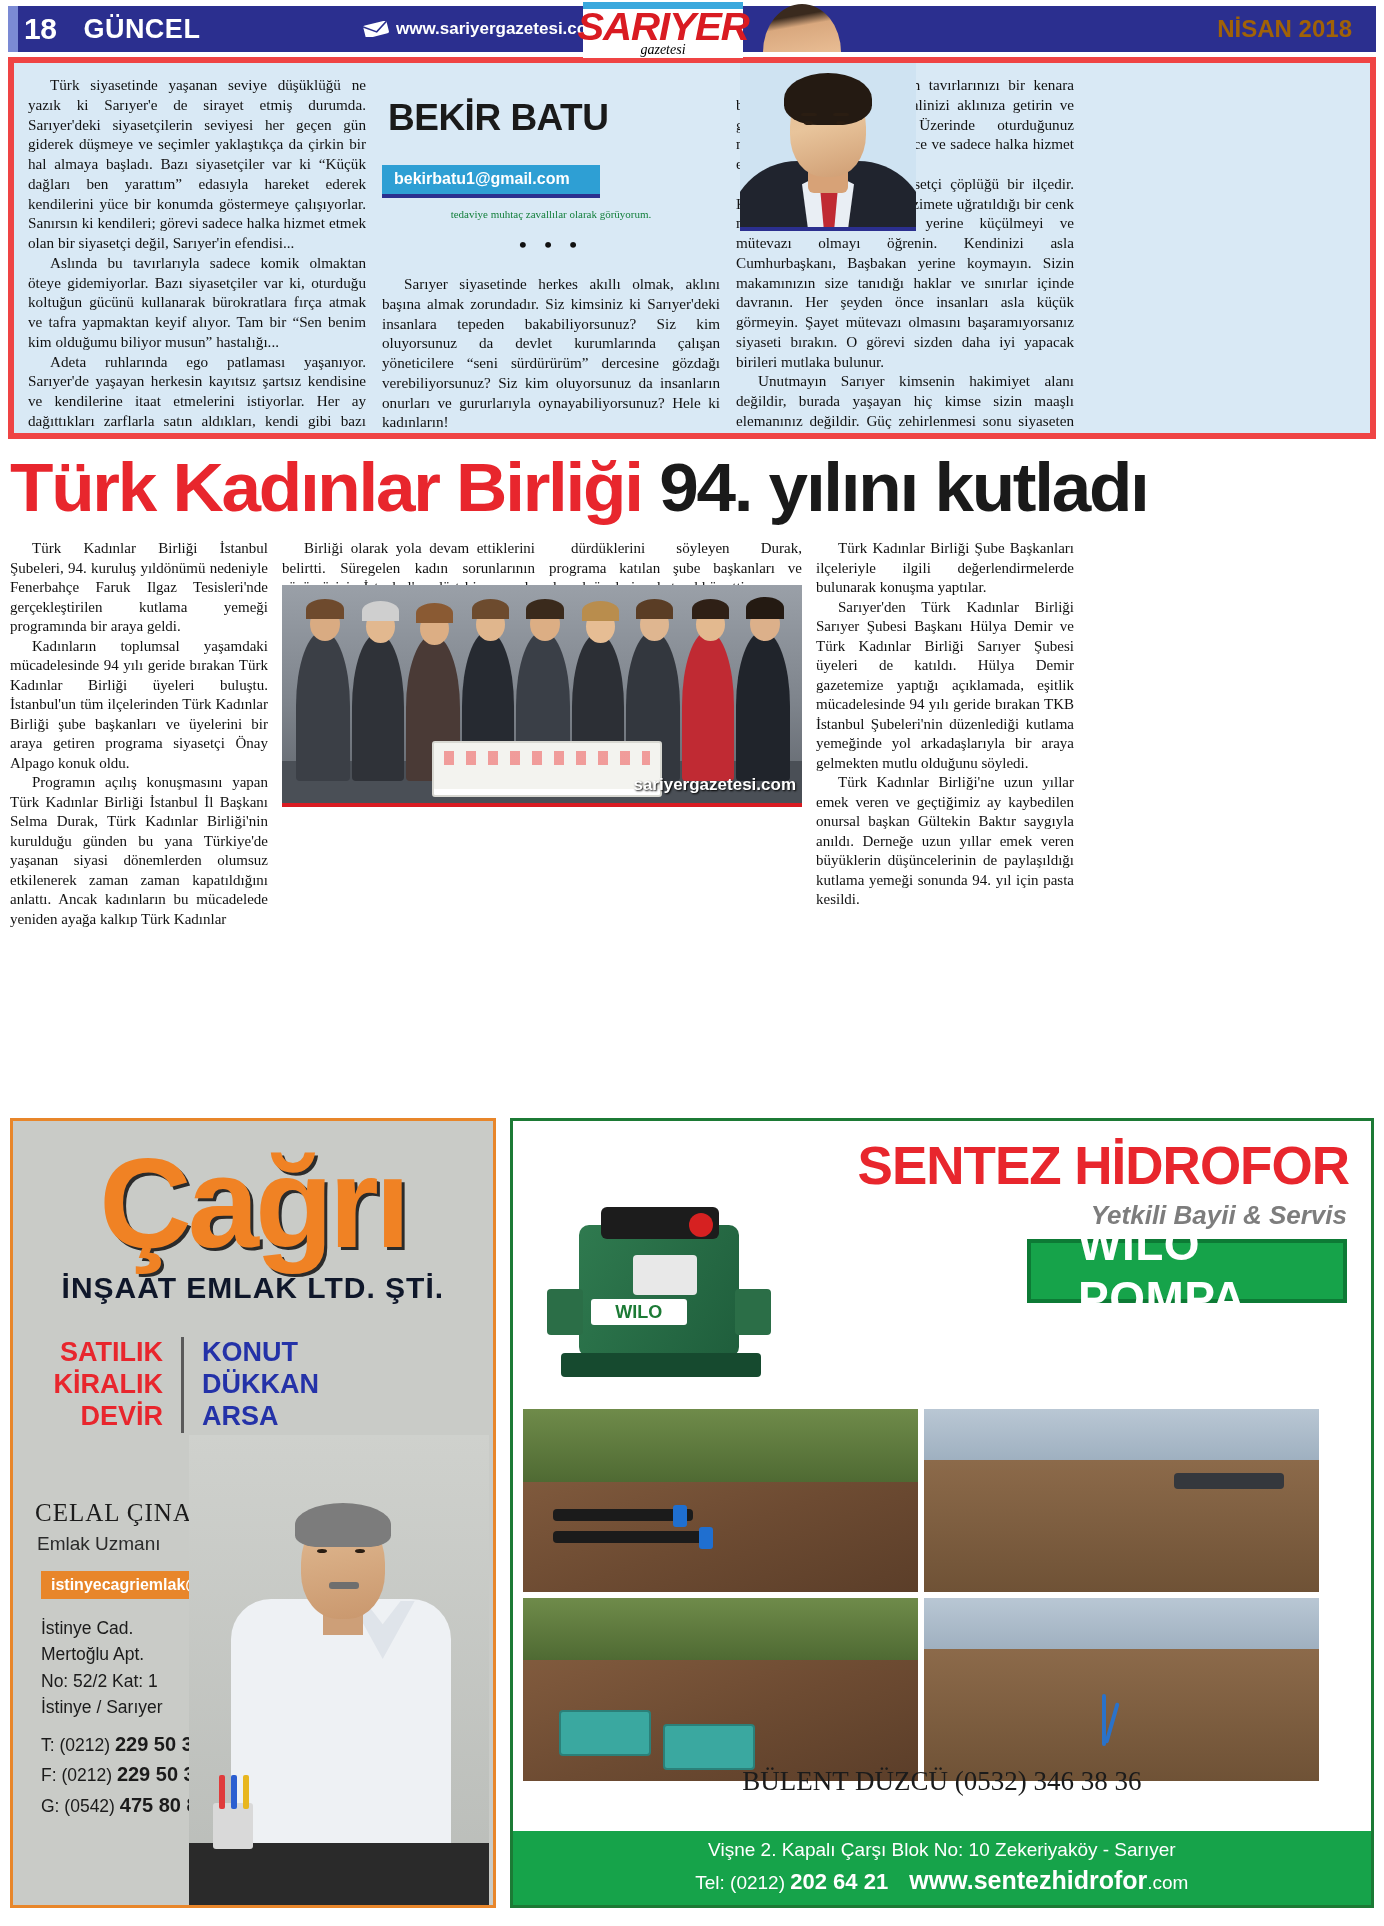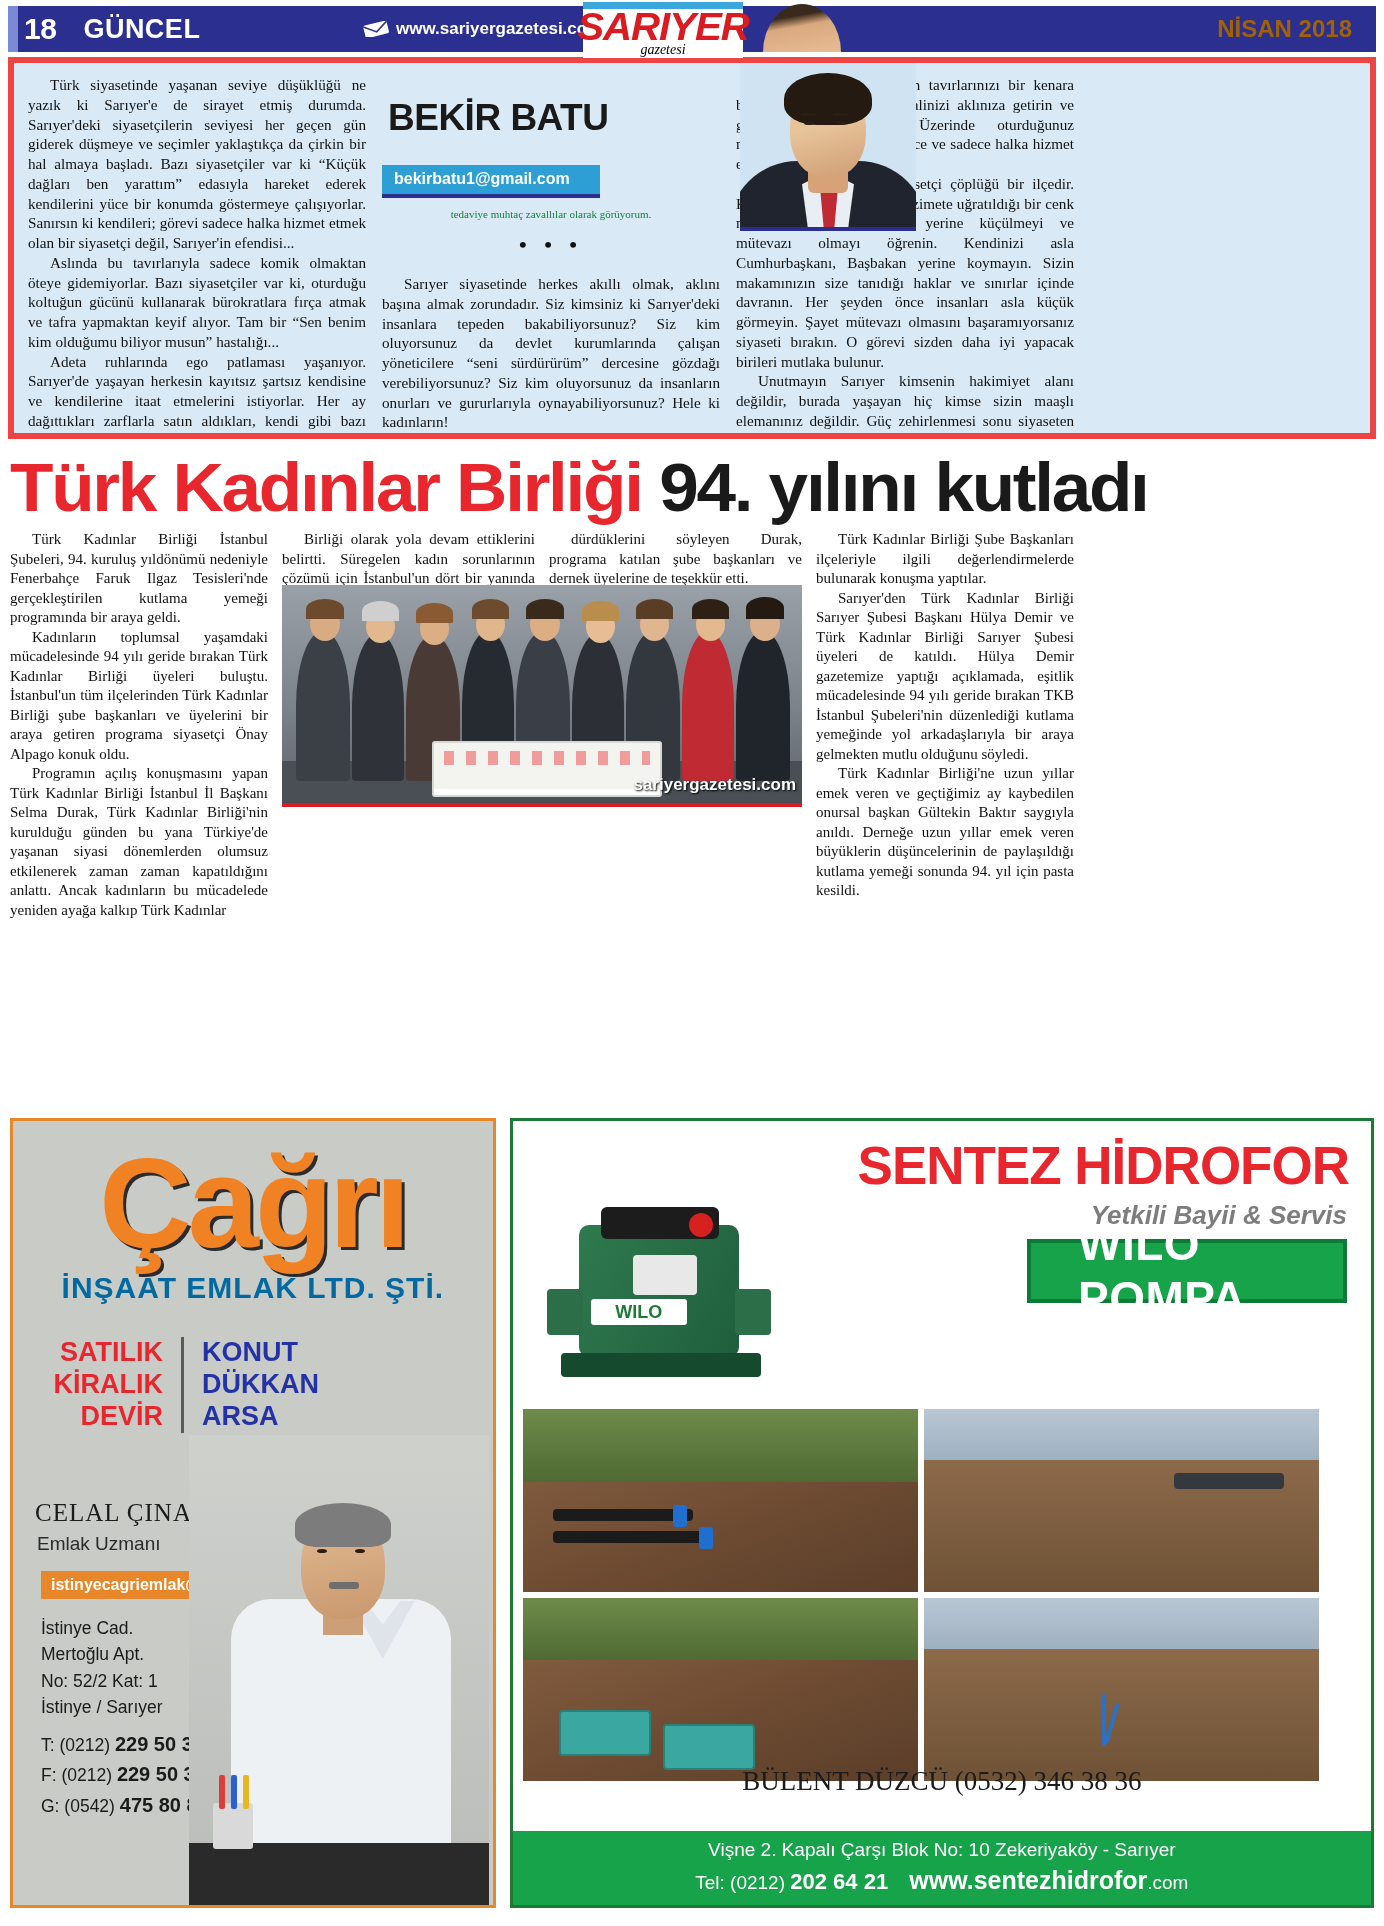--- a/index.html
+++ b/index.html
@@ -261,20 +261,21 @@
     gap: 14px;
     height: 280px;
   }
   .story-col {
     width: 258px;
     font-family: "Liberation Serif", serif;
     font-size: 15.0px;
     line-height: 1.30;
     text-align: justify;
     color: #111;
+    margin-top: 9px;
   }
   .story-col p { text-indent: 22px; }
   .story-photo {
     width: 520px;
     position: relative;
   }
   .story-photo .ph-frame {
     position: absolute;
     left: 0; top: 55px;
     width: 520px; height: 222px;
@@ -328,21 +329,21 @@
     color: #f08224;
     margin-top: 18px;
     letter-spacing: -4px;
     text-shadow: 3px 3px 0 #2b2b2b;
   }
   .cagri-sub {
     text-align: center;
     font-family: "Liberation Sans", sans-serif;
     font-weight: bold;
     font-size: 30px;
-    color: #0369a1;
+    color: #0f172a;
     letter-spacing: 1px;
     margin-top: 4px;
   }
   .cagri-cats {
     display: flex;
     margin: 32px 0 0 22px;
     gap: 18px;
     align-items: flex-start;
   }
   .cat-left, .cat-right {

